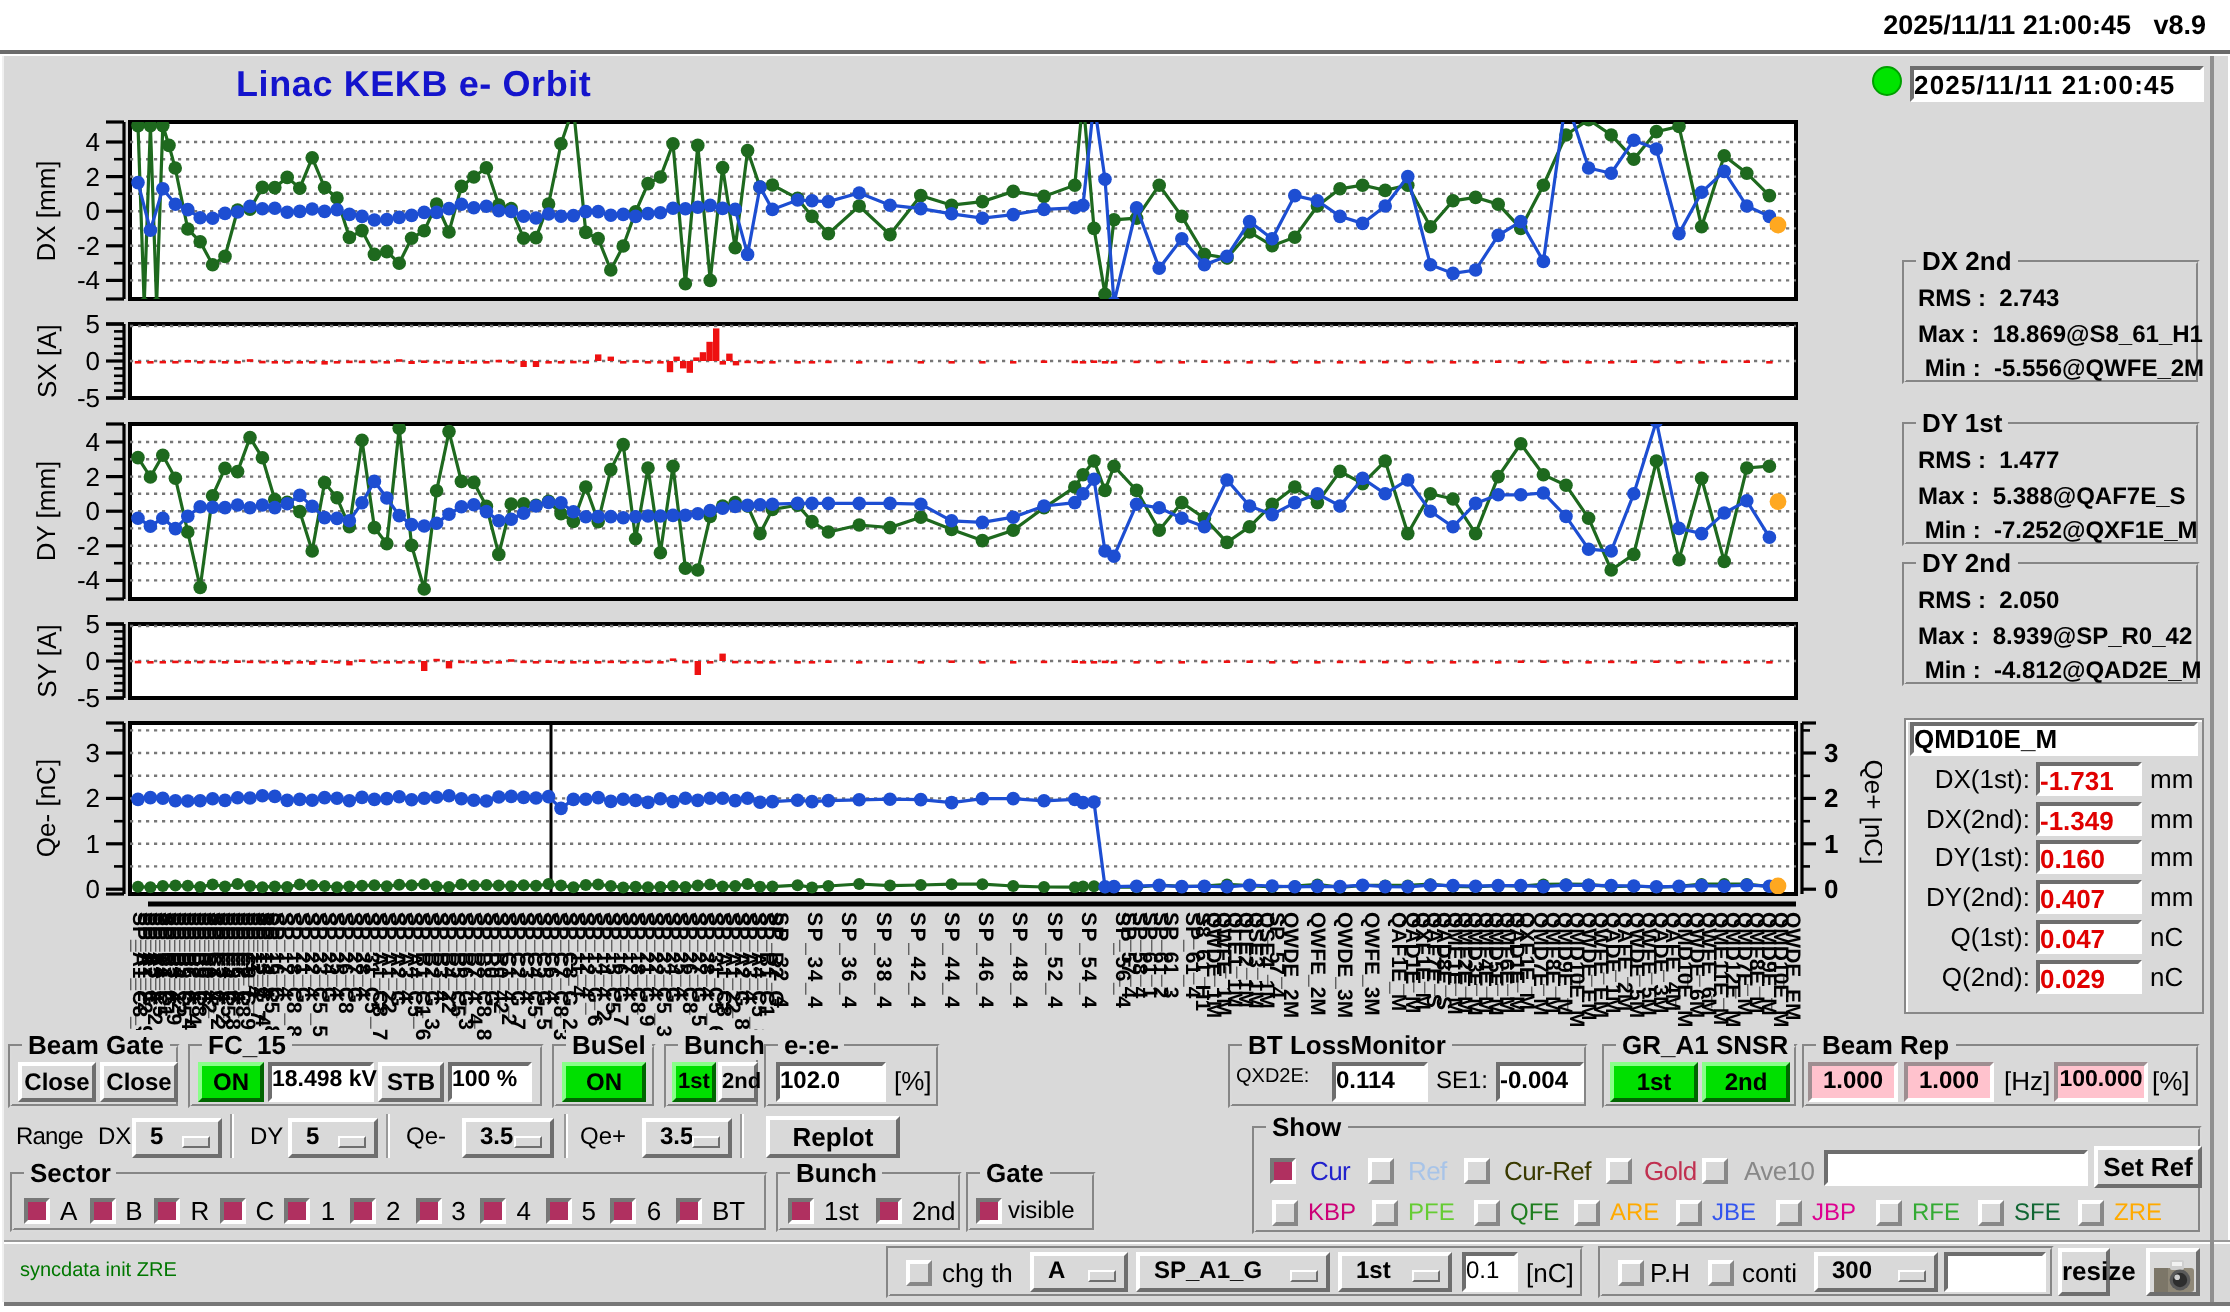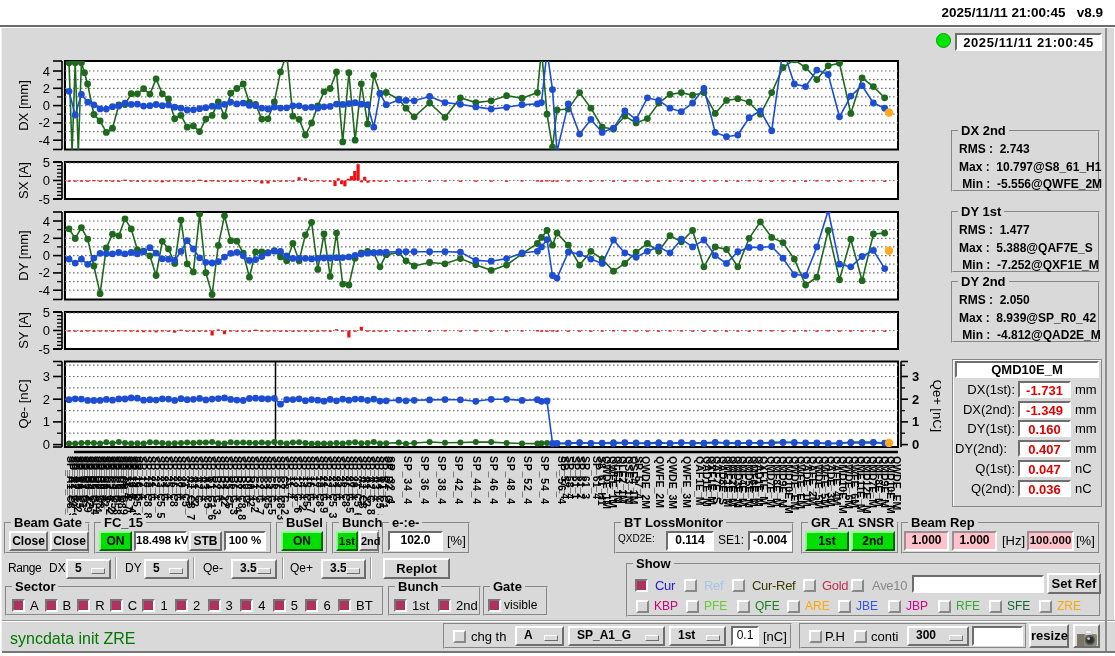--- a/index.html
+++ b/index.html
@@ -1,34 +1,35 @@
 <!DOCTYPE html>
 <html><head><meta charset="utf-8"><style>
 *{margin:0;padding:0;box-sizing:border-box}
 body{width:1115px;height:656px;font-family:"Liberation Sans",sans-serif;background:#fff;position:relative;overflow:hidden}
 #panel{position:absolute;left:1px;top:28px;width:1113px;height:623px;background:#d9d9d9;border-left:1px solid #f0f0f0}
 .b{font-weight:bold}
 .grp{position:absolute;border:2px groove #dadada}
 .glab{position:absolute;top:-9px;left:5px;background:#d9d9d9;padding:0 3px;font-weight:bold;font-size:13px;line-height:15px;white-space:nowrap}
 .btn{position:absolute;background:#d9d9d9;border-top:2px solid #fff;border-left:2px solid #fff;border-right:2px solid #6e6e6e;border-bottom:2px solid #6e6e6e;font-weight:bold;font-size:12px;text-align:center;line-height:16px;white-space:nowrap}
 .gbtn{position:absolute;background:#00e000;border-top:2px solid #8f8;border-left:2px solid #8f8;border-right:2px solid #060;border-bottom:2px solid #060;font-weight:bold;font-size:12px;text-align:center;line-height:16px}
-.fld{position:absolute;background:#fff;border-top:2px solid #6e6e6e;border-left:2px solid #6e6e6e;border-right:2px solid #fff;border-bottom:2px solid #fff;font-weight:bold;font-size:12px;text-align:center;line-height:15px;white-space:nowrap}
+.fld{position:absolute;background:#fff;border-top:2px solid #6e6e6e;border-left:2px solid #6e6e6e;border-right:2px solid #fff;border-bottom:2px solid #fff;font-weight:bold;font-size:12px;line-height:15px;white-space:nowrap}
 .pfld{position:absolute;background:#ffc2cd;border-top:2px solid #9e8e91;border-left:2px solid #9e8e91;border-right:2px solid #fff;border-bottom:2px solid #fff;font-weight:bold;font-size:12px;text-align:center;line-height:15px}
 .lab{position:absolute;font-weight:normal;font-size:13px;white-space:nowrap}
 .dd{position:absolute;background:#d9d9d9;border-top:2px solid #fff;border-left:2px solid #fff;border-right:2px solid #6e6e6e;border-bottom:2px solid #6e6e6e;font-weight:bold;font-size:12px;line-height:15px;padding-left:7px;white-space:nowrap}
 .dd:after{content:"";position:absolute;right:4px;top:7px;width:12px;height:4px;background:#d9d9d9;border-top:1.5px solid #fff;border-left:1.5px solid #fff;border-right:1.5px solid #6e6e6e;border-bottom:1.5px solid #6e6e6e}
 .cb{position:absolute;width:13px;height:13px;background:#b03060;border-top:2px solid #777;border-left:2px solid #777;border-right:2px solid #fff;border-bottom:2px solid #fff}
 .cbu{position:absolute;width:13px;height:13px;background:#d9d9d9;border-top:2px solid #fff;border-left:2px solid #fff;border-right:2px solid #888;border-bottom:2px solid #888}
 .sep{position:absolute;width:2px;background:#9a9a9a;border-right:1px solid #fff}
 .statline{font-weight:bold;font-size:12px;line-height:17px;white-space:pre}
 </style></head><body>
 <div style="position:absolute;left:0;top:0;width:1115px;height:28px;background:#fff"></div>
 <div class="b" style="position:absolute;right:12px;top:5px;font-size:13.5px">2025/11/11 21:00:45&nbsp;&nbsp;&nbsp;v8.9</div>
 <div style="position:absolute;left:0;top:25px;width:1115px;height:2px;background:#6b6b6b"></div>
 <div id="panel">
+<div class="b" style="position:absolute;left:116px;top:4px;font-size:18px;letter-spacing:0.3px;color:#1414cc">Linac KEKB e- Orbit</div>
 <div style="position:absolute;left:-1px;top:-28px;width:940px;height:520px">
       <svg width="940" height="520" viewBox="0 0 940 520" xmlns="http://www.w3.org/2000/svg" style="position:absolute;left:0;top:0" font-family="Liberation Sans, sans-serif">
         <rect x="64" y="61" width="833" height="88.5" fill="#fff" stroke="#000" stroke-width="2"></rect>
         <rect x="64" y="162" width="833" height="37" fill="#fff" stroke="#000" stroke-width="2"></rect>
         <rect x="64" y="212" width="833" height="87.5" fill="#fff" stroke="#000" stroke-width="2"></rect>
         <rect x="64" y="312" width="833" height="37" fill="#fff" stroke="#000" stroke-width="2"></rect>
         <rect x="64" y="361.5" width="833" height="85.5" fill="#fff" stroke="#000" stroke-width="2"></rect>
         <line x1="64" y1="71.0" x2="897" y2="71.0" stroke="#777777" stroke-width="1.2" stroke-dasharray="1.6 2.4"></line>
         <line x1="64" y1="79.6" x2="897" y2="79.6" stroke="#777777" stroke-width="1.2" stroke-dasharray="1.6 2.4"></line>
         <line x1="64" y1="88.3" x2="897" y2="88.3" stroke="#777777" stroke-width="1.2" stroke-dasharray="1.6 2.4"></line>
@@ -1114,21 +1115,21 @@
         <text x="880.0" y="456" transform="rotate(90 880.0 456)" font-size="10.5" font-weight="bold" fill="#000">QMD9E_M</text>
         <text x="886.0" y="456" transform="rotate(90 886.0 456)" font-size="10.5" font-weight="bold" fill="#000">QMD10E_M</text>
         <text x="892.0" y="456" transform="rotate(90 892.0 456)" font-size="10.5" font-weight="bold" fill="#000">QWDE_EM</text>
       </svg>
     </div>
 <div style="position:absolute;left:934px;top:5px;width:15px;height:15px;border-radius:50%;background:#00e400;border:1px solid #00a000"></div>
 <div class="fld" style="left:953px;top:5px;width:147px;height:18px;font-size:13px;letter-spacing:0.6px">2025/11/11 21:00:45</div>
 <div class="grp" style="left:949px;top:102px;width:149px;height:62px">
       <span class="glab">DX 2nd</span>
       <div class="statline" style="position:absolute;left:6px;top:9px">RMS :  2.743</div>
-      <div class="statline" style="position:absolute;left:6px;top:26.5px">Max :  10.797@S8_61_H1</div>
+      <div class="statline" style="position:absolute;left:6px;top:26.5px">Max :  18.869@S8_61_H1</div>
       <div class="statline" style="position:absolute;left:6px;top:44.0px"> Min :  -5.556@QWFE_2M</div>
     </div>
 <div class="grp" style="left:949px;top:183px;width:149px;height:62px">
       <span class="glab">DY 1st</span>
       <div class="statline" style="position:absolute;left:6px;top:9px">RMS :  1.477</div>
       <div class="statline" style="position:absolute;left:6px;top:26.5px">Max :  5.388@QAF7E_S</div>
       <div class="statline" style="position:absolute;left:6px;top:44.0px"> Min :  -7.252@QXF1E_M</div>
     </div>
 <div class="grp" style="left:949px;top:253px;width:149px;height:62px">
       <span class="glab">DY 2nd</span>
@@ -1140,28 +1141,28 @@
 <div class="fld b" style="left:953px;top:333px;width:144px;height:17px;font-size:13px;line-height:14px">QMD10E_M</div>
 <div class="lab" style="left:953px;top:354.0px;width:60px;text-align:right">DX(1st):</div>
 <div class="fld" style="left:1016px;top:353.0px;width:53px;height:17px;color:#e00000;font-size:13px">-1.731</div>
 <div class="lab" style="left:1073px;top:354.0px">mm</div>
 <div class="lab" style="left:953px;top:373.7px;width:60px;text-align:right">DX(2nd):</div>
 <div class="fld" style="left:1016px;top:372.7px;width:53px;height:17px;color:#e00000;font-size:13px">-1.349</div>
 <div class="lab" style="left:1073px;top:373.7px">mm</div>
 <div class="lab" style="left:953px;top:393.4px;width:60px;text-align:right">DY(1st):</div>
 <div class="fld" style="left:1016px;top:392.4px;width:53px;height:17px;color:#e00000;font-size:13px">0.160</div>
 <div class="lab" style="left:1073px;top:393.4px">mm</div>
-<div class="lab" style="left:953px;top:413.1px;width:60px;">DY(2nd):</div>
+<div class="lab" style="left:953px;top:413.1px;width:60px;text-align:right">DY(2nd):</div>
 <div class="fld" style="left:1016px;top:412.1px;width:53px;height:17px;color:#e00000;font-size:13px">0.407</div>
 <div class="lab" style="left:1073px;top:413.1px">mm</div>
 <div class="lab" style="left:953px;top:432.8px;width:60px;text-align:right">Q(1st):</div>
 <div class="fld" style="left:1016px;top:431.8px;width:53px;height:17px;color:#e00000;font-size:13px">0.047</div>
 <div class="lab" style="left:1073px;top:432.8px">nC</div>
 <div class="lab" style="left:953px;top:452.5px;width:60px;text-align:right">Q(2nd):</div>
-<div class="fld" style="left:1016px;top:451.5px;width:53px;height:17px;color:#e00000;font-size:13px">0.036</div>
+<div class="fld" style="left:1016px;top:451.5px;width:53px;height:17px;color:#e00000;font-size:13px">0.029</div>
 <div class="lab" style="left:1073px;top:452.5px">nC</div>
 <div class="grp" style="left:2px;top:494px;width:86px;height:32px">
       <span class="glab">Beam Gate</span>
       <div class="btn" style="left:3px;top:7px;width:39px;height:20px">Close</div>
       <div class="btn" style="left:44px;top:7px;width:39px;height:20px">Close</div>
     </div>
 <div class="grp" style="left:92px;top:494px;width:178px;height:32px">
       <span class="glab">FC_15</span>
       <div class="gbtn" style="left:3px;top:7px;width:33px;height:20px">ON</div>
       <div class="fld" style="left:38px;top:7px;width:53px;height:20px;font-size:11.5px">18.498 kV</div>
@@ -1281,37 +1282,37 @@
       <div class="lab" style="left:278px;top:34px;color:#dd0090;font-size:12px">JBP</div>
       <div class="cbu" style="left:310px;top:35px"></div>
       <div class="lab" style="left:328px;top:34px;color:#33aa33;font-size:12px">RFE</div>
       <div class="cbu" style="left:361px;top:35px"></div>
       <div class="lab" style="left:379px;top:34px;color:#116633;font-size:12px">SFE</div>
       <div class="cbu" style="left:411px;top:35px"></div>
       <div class="lab" style="left:429px;top:34px;color:#ffaa00;font-size:12px">ZRE</div>
     </div>
 <div style="position:absolute;left:0px;top:592px;width:1113px;height:2px;background:#9a9a9a;border-bottom:1px solid #fff"></div>
 <div style="position:absolute;left:0px;top:594px;width:1113px;height:29px;background:#d9d9d9">
-      <div class="lab" style="left:8px;top:8px;color:#007700;font-size:16px">syncdata init ZRE</div>
+      <div class="lab" style="left:8px;top:8px;color:#007700;font-size:10px">syncdata init ZRE</div>
       <div style="position:absolute;left:441px;top:1px;width:349px;height:26px;border:2px groove #dadada"></div>
       <div class="cbu" style="left:451px;top:8px"></div>
       <div class="lab" style="left:469px;top:7px">chg th</div>
       <div class="dd" style="left:513px;top:4px;width:49px;height:20px">A</div>
       <div class="dd" style="left:566px;top:4px;width:97px;height:20px">SP_A1_G</div>
       <div class="dd" style="left:667px;top:4px;width:57px;height:20px">1st</div>
       <div class="fld" style="left:729px;top:4px;width:28px;height:20px;font-weight:normal">0.1</div>
       <div class="lab" style="left:761px;top:7px">[nC]</div>
       <div style="position:absolute;left:797px;top:1px;width:228px;height:26px;border:2px groove #dadada"></div>
       <div class="cbu" style="left:807px;top:8px"></div>
       <div class="lab" style="left:823px;top:7px">P.H</div>
       <div class="cbu" style="left:852px;top:8px"></div>
       <div class="lab" style="left:869px;top:7px">conti</div>
       <div class="dd" style="left:905px;top:4px;width:62px;height:20px">300</div>
       <div class="fld" style="left:970px;top:4px;width:51px;height:20px"></div>
-      <div class="btn" style="left:1027px;top:2px;width:40px;height:24px;font-size:13px;line-height:19px">resize</div>
+      <div class="btn" style="left:1027px;top:2px;width:26px;height:24px;font-size:13px;line-height:19px">resize</div>
       <div class="btn" style="left:1071px;top:2px;width:27px;height:24px;padding-top:3px"><svg width="22" height="18" viewBox="0 0 22 18">
           <rect x="1" y="5" width="20" height="12" rx="1.5" fill="#8f8878"></rect>
           <rect x="1" y="5" width="7" height="12" fill="#7c7668"></rect>
           <rect x="9" y="1" width="7" height="5" rx="1" fill="#cfcfcf"></rect>
           <rect x="10" y="2" width="5" height="2" fill="#f2f2f2"></rect>
           <circle cx="14" cy="11" r="5.2" fill="#5a5a5a"></circle>
           <circle cx="14" cy="11" r="3.6" fill="#2e2e2e"></circle>
           <circle cx="12.6" cy="9.6" r="1.4" fill="#cfcfcf"></circle>
         </svg></div>
     </div>

